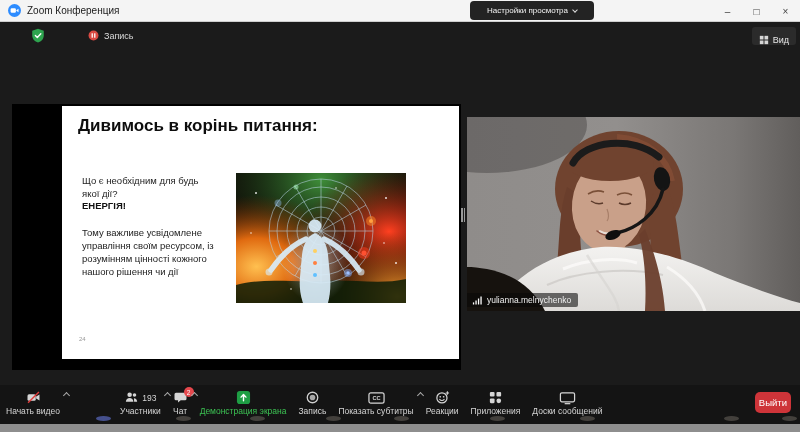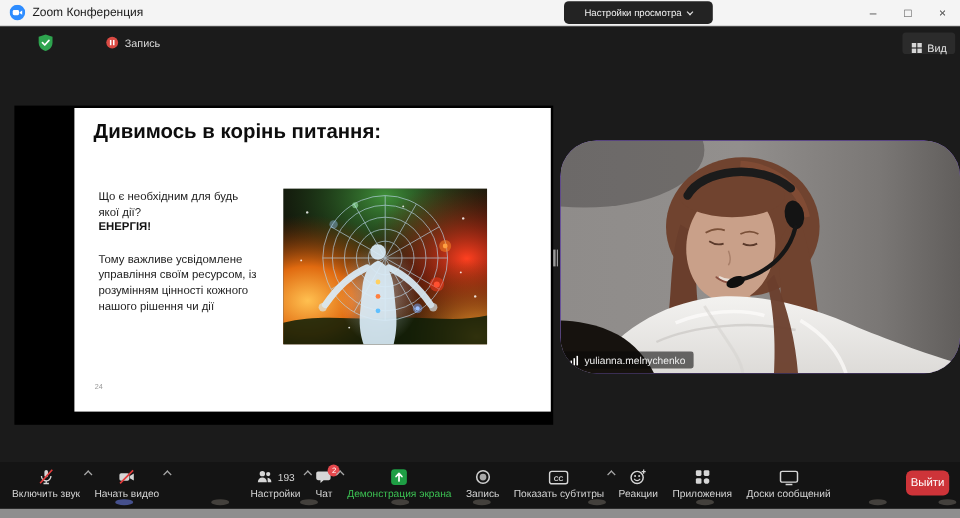--- a/index.html
+++ b/index.html
@@ -24,52 +24,52 @@
 
   
   .meetbar{position:absolute;top:22px;left:0;width:800px;height:28px;background:#1b1b1b;}
   .shield{position:absolute;left:31px;top:6px;}
   .rec-group{position:absolute;left:88px;top:8px;display:flex;align-items:center;gap:5px;}
   .rec-label{font-size:9px;color:#d9d9d9;}
   .view-btn{position:absolute;right:4px;top:5px;height:18px;padding:0 7px;background:#2b2b2b;
           border-radius:3px;display:flex;align-items:flex-end;gap:4px;color:#e6e6e6;font-size:9px;border:none;}
 
   
-  .shared-screen{position:absolute;left:12px;top:88px;width:449px;height:266px;background:#000;}
+  .shared-screen{position:absolute;left:12px;top:104px;width:449px;height:266px;background:#000;}
   .slide{position:absolute;left:50px;top:2px;width:397px;height:253px;background:#ffffff;}
   .slide-title{position:absolute;left:16px;top:10px;font-size:17px;font-weight:bold;color:#0d0d0d;}
   .slide-q{position:absolute;left:20px;top:68px;font-size:9.5px;line-height:13px;color:#222;white-space:pre-line;}
   .slide-em{position:absolute;left:20px;top:94px;font-size:9.5px;font-weight:bold;color:#111;}
   .slide-body{position:absolute;left:20px;top:120px;font-size:9.5px;line-height:13px;color:#222;white-space:pre-line;}
   .page-num{position:absolute;left:17px;top:230px;font-size:6px;color:#999;}
   .slide-img{position:absolute;left:174px;top:67px;width:170px;height:130px;}
 
   
   .divider{position:absolute;left:461px;top:207px;display:flex;gap:1px;align-items:center;height:16px;cursor:col-resize;}
   .divider i{display:block;width:1.5px;height:14px;background:#9a9a9a;}
 
   
-  .video-tile{position:absolute;left:467px;top:117px;width:333px;height:194px;background:#8b5cf6;overflow:hidden;border-radius:30px;}
+  .video-tile{position:absolute;left:467px;top:117px;width:333px;height:194px;background:#737373;overflow:hidden;}
   .name-tag{position:absolute;left:0;bottom:4px;background:rgba(8,8,8,.58);color:#f0f0f0;font-size:8.5px;
           padding:2px 7px 2px 5px;display:flex;align-items:center;gap:4px;border-radius:0 2px 2px 0;white-space:nowrap;}
 
   
   .toolbar{position:absolute;left:0;top:385px;width:800px;height:39px;background:#141414;
           display:flex;align-items:flex-start;padding-top:3px;}
   .tb-btn{position:relative;display:flex;flex-direction:column;align-items:center;gap:1px;
           padding:2px 6px;background:transparent;border:none;color:#d5d5d5;}
   .tb-btn .lbl{font-size:8.5px;color:#d5d5d5;white-space:nowrap;}
   .tb-btn.share .lbl{color:#3cc253;}
   .icon-box{position:relative;height:15px;display:flex;align-items:center;justify-content:center;gap:3px;}
   .count{font-size:8.5px;color:#d5d5d5;}
   .chev{position:absolute;top:5px;right:-3px;width:5px;height:5px;border-left:1.1px solid #a8a8a8;
         border-top:1.1px solid #a8a8a8;transform:rotate(45deg);}
   .badge{position:absolute;top:-3px;right:-6px;min-width:10px;height:10px;border-radius:5px;background:#e5484d;
         color:#fff;font-size:6.5px;display:flex;align-items:center;justify-content:center;padding:0 2px;}
-  .ml-mute{margin-left:4px;} .ml-participants{margin-left:64px;}
+  .ml-mute{margin-left:4px;} .ml-participants{margin-left:48px;}
   .leave-btn{position:absolute;right:9px;top:7px;height:21px;padding:0 4px;background:#ce3439;color:#fff;
         font-size:9.5px;border:none;border-radius:5px;font-family:"Liberation Sans",sans-serif;}
 
   
   .glow{position:absolute;top:416px;width:15px;height:5px;border-radius:50%;background:rgba(235,225,205,.22);}
   .glow.blue{background:rgba(110,130,240,.55);}
   .desktop-strip{position:absolute;left:0;top:424px;width:800px;height:8px;background:#8e8e8e;}
 </style>
 </head>
 <body>
@@ -269,33 +269,20 @@
           <rect x="2.9" y="4.5" width="1.3" height="4" fill="#fff"></rect>
         <rect x="5.4" y="2.5" width="1.3" height="6" fill="#fff"></rect>
           <rect x="7.9" y="0.5" width="1.3" height="8" fill="#fff"></rect>
       </svg>
       <span>yulianna.melnychenko</span>
     </div>
   </div>
 
   <div class="toolbar">
 
-    <button class="tb-btn ml-mute">
-      <span class="icon-box">
-        <svg width="15" height="15" viewBox="0 0 16 16">
-          <rect x="6.4" y="1.8" width="3.2" height="6.4" rx="1.6" fill="#d6d6d6"></rect>
-          <path d="M3.8 7.2 a4.2 4.2 0 0 0 8.4 0" fill="none" stroke="#d6d6d6" stroke-width="1.2"></path>
-          <line x1="8" y1="11.6" x2="8" y2="13.4" stroke="#d6d6d6" stroke-width="1.2"></line>
-          <line x1="5.6" y1="13.8" x2="10.4" y2="13.8" stroke="#d6d6d6" stroke-width="1.2"></line>
-          <line x1="2.6" y1="13.6" x2="13.4" y2="1.6" stroke="#e23b3b" stroke-width="1.5"></line>
-        </svg>
-      </span>
-      <span class="lbl">Включить звук</span>
-      <span class="chev"></span>
-    </button>
 
     <button class="tb-btn">
       <span class="icon-box">
         <svg width="15" height="15" viewBox="0 0 16 16">
           <rect x="1.6" y="4.6" width="8.8" height="6.8" rx="1.6" fill="#d6d6d6"></rect>
           <path d="M10.8 7 L14.4 4.8 V11.2 L10.8 9 Z" fill="#d6d6d6"></path>
           <line x1="2.2" y1="13.6" x2="13.8" y2="2.2" stroke="#e23b3b" stroke-width="1.5"></line>
         </svg>
       </span>
       <span class="lbl">Начать видео</span>
@@ -305,21 +292,21 @@
     <button class="tb-btn ml-participants">
       <span class="icon-box">
         <svg width="15" height="15" viewBox="0 0 16 16">
           <circle cx="6" cy="5" r="2.4" fill="#d6d6d6"></circle>
           <path d="M2 12.6 C2 9.8 3.8 8.4 6 8.4 C8.2 8.4 10 9.8 10 12.6 Z" fill="#d6d6d6"></path>
           <circle cx="11.2" cy="5.4" r="1.9" fill="#d6d6d6"></circle>
           <path d="M10.6 8.7 C12.6 8.9 14 10.2 14 12.6 L10.8 12.6 Z" fill="#d6d6d6"></path>
         </svg>
         <span class="count">193</span>
       </span>
-      <span class="lbl">Настройки</span>
+      <span class="lbl">Участники</span>
       <span class="chev"></span>
     </button>
 
     <button class="tb-btn">
       <span class="icon-box">
         <svg width="15" height="15" viewBox="0 0 16 16">
           <path d="M3.2 3 h9.6 a1.6 1.6 0 0 1 1.6 1.6 v4.6 a1.6 1.6 0 0 1 -1.6 1.6 H8.2 l-2.8 2.6 v-2.6 H3.2 a1.6 1.6 0 0 1 -1.6 -1.6 V4.6 A1.6 1.6 0 0 1 3.2 3 Z" fill="#d6d6d6"></path>
         </svg>
         <span class="badge">2</span>
       </span>

